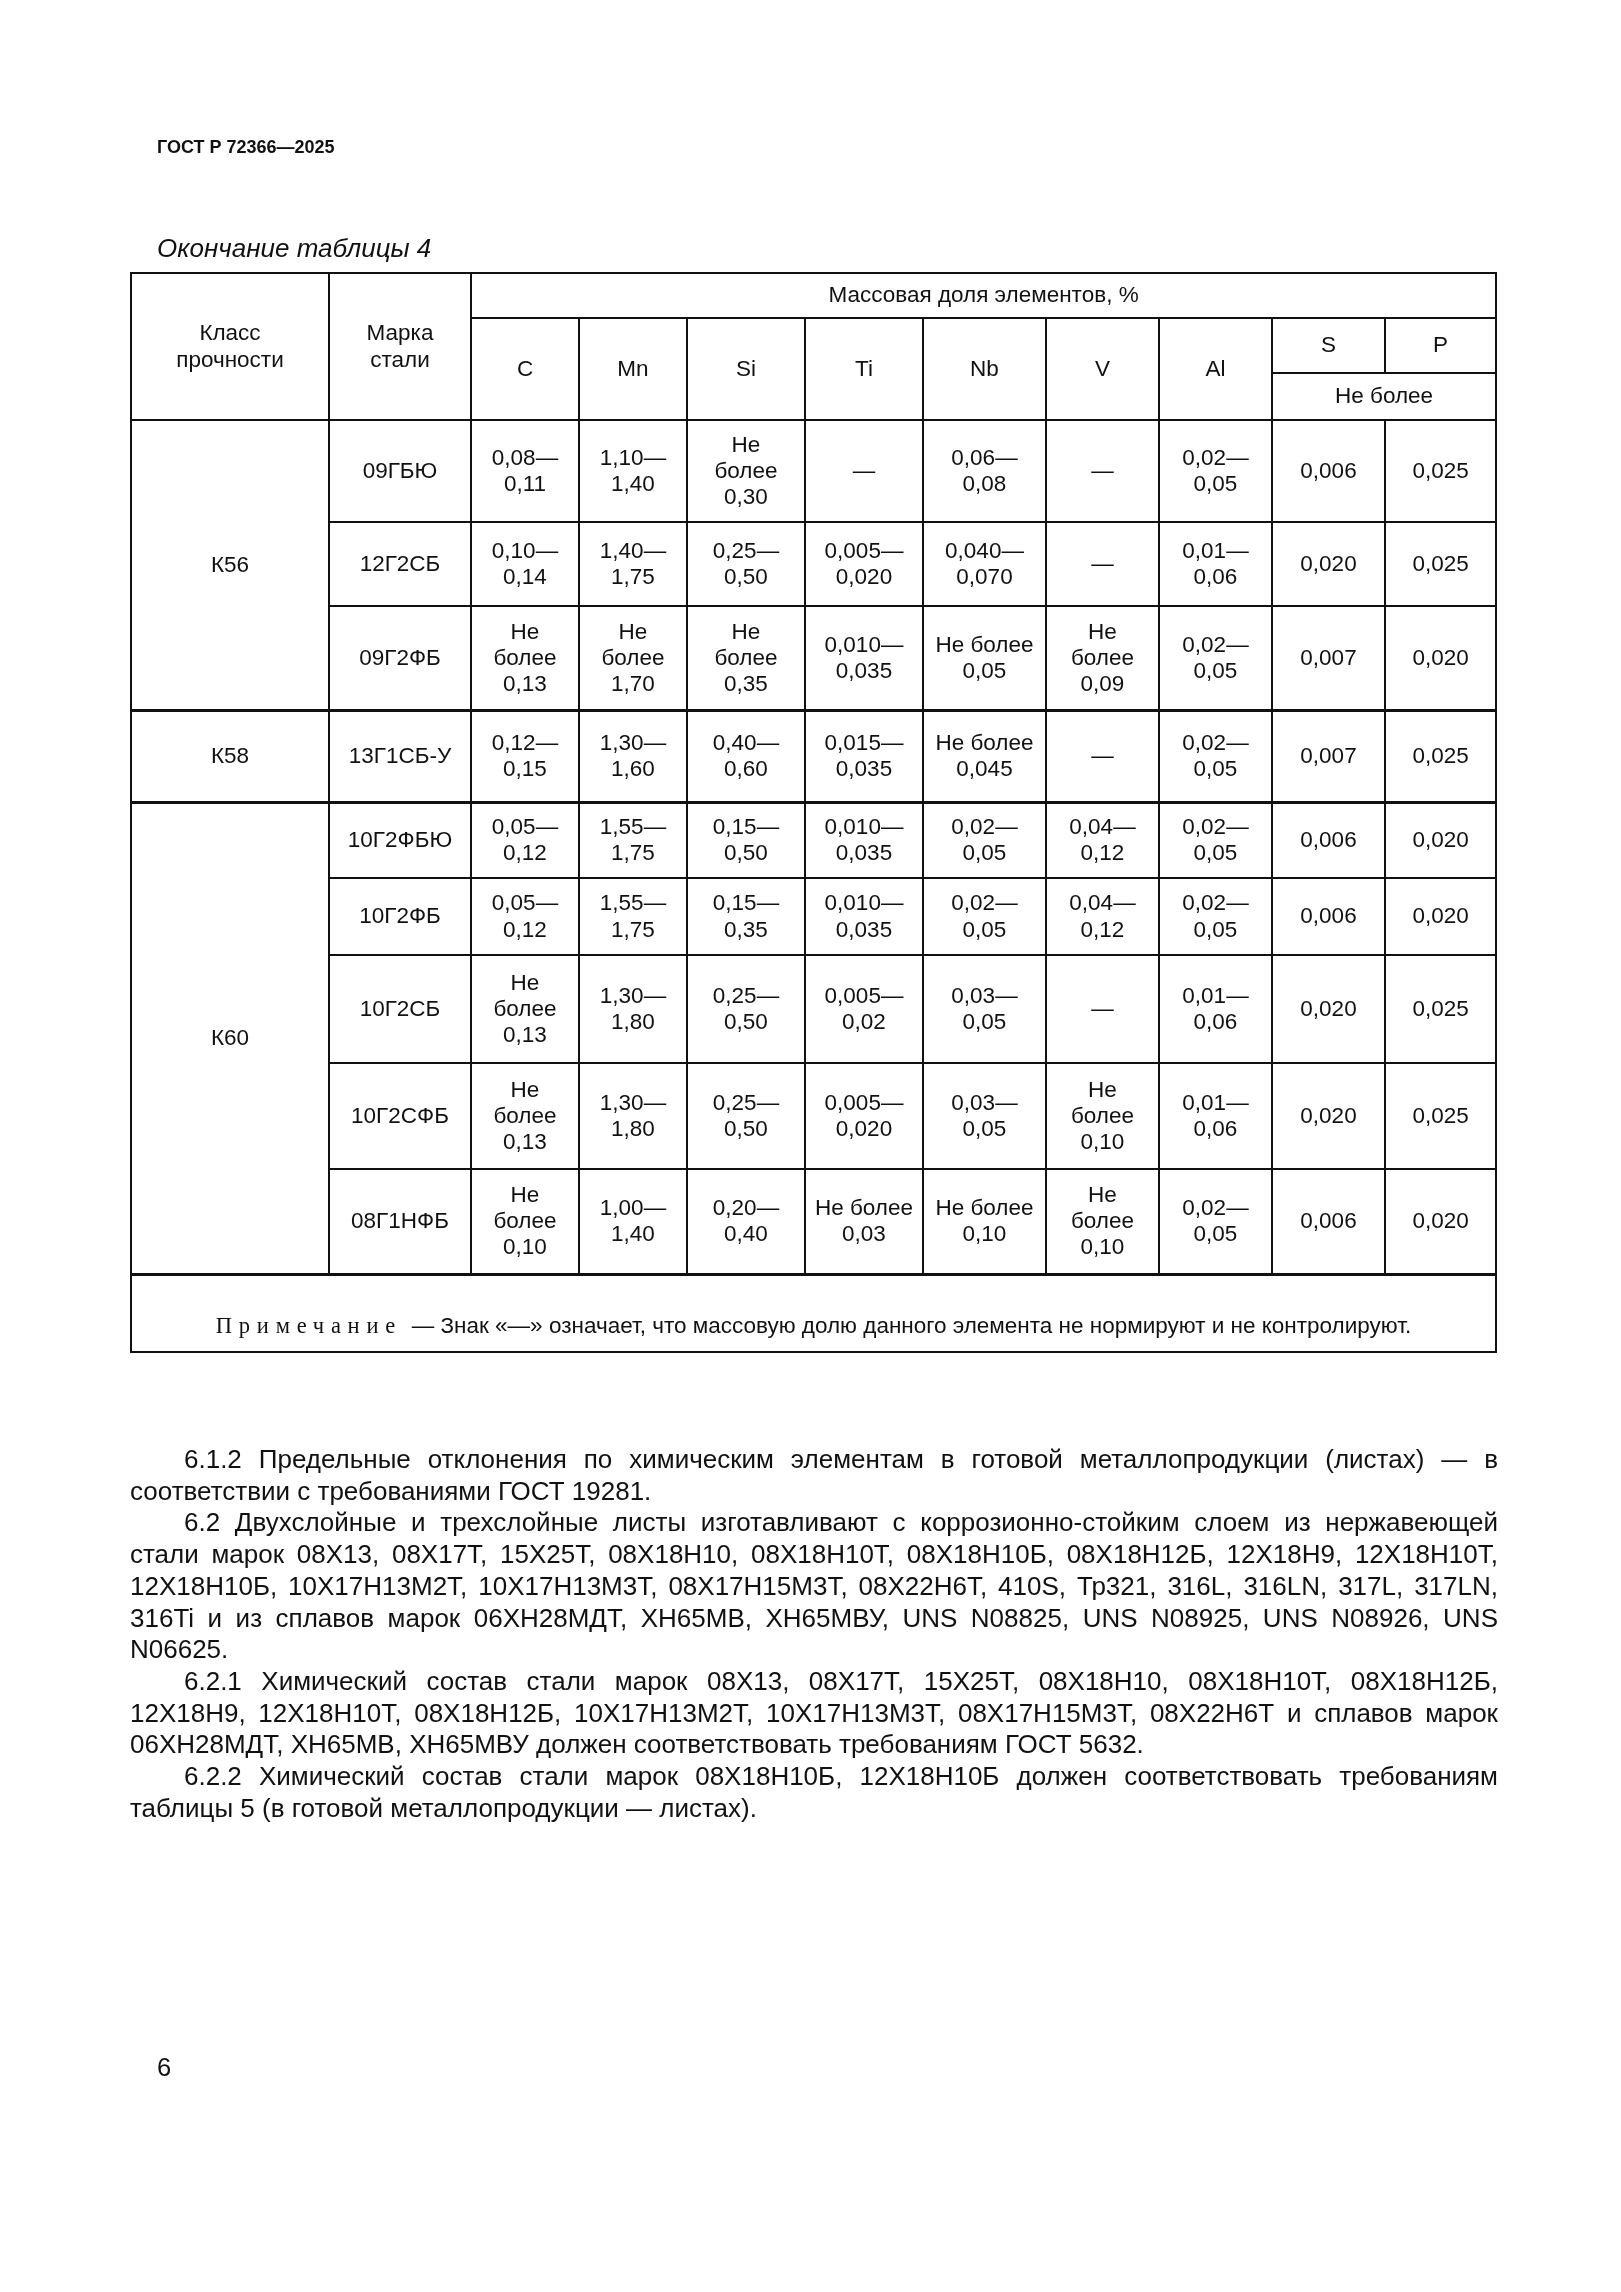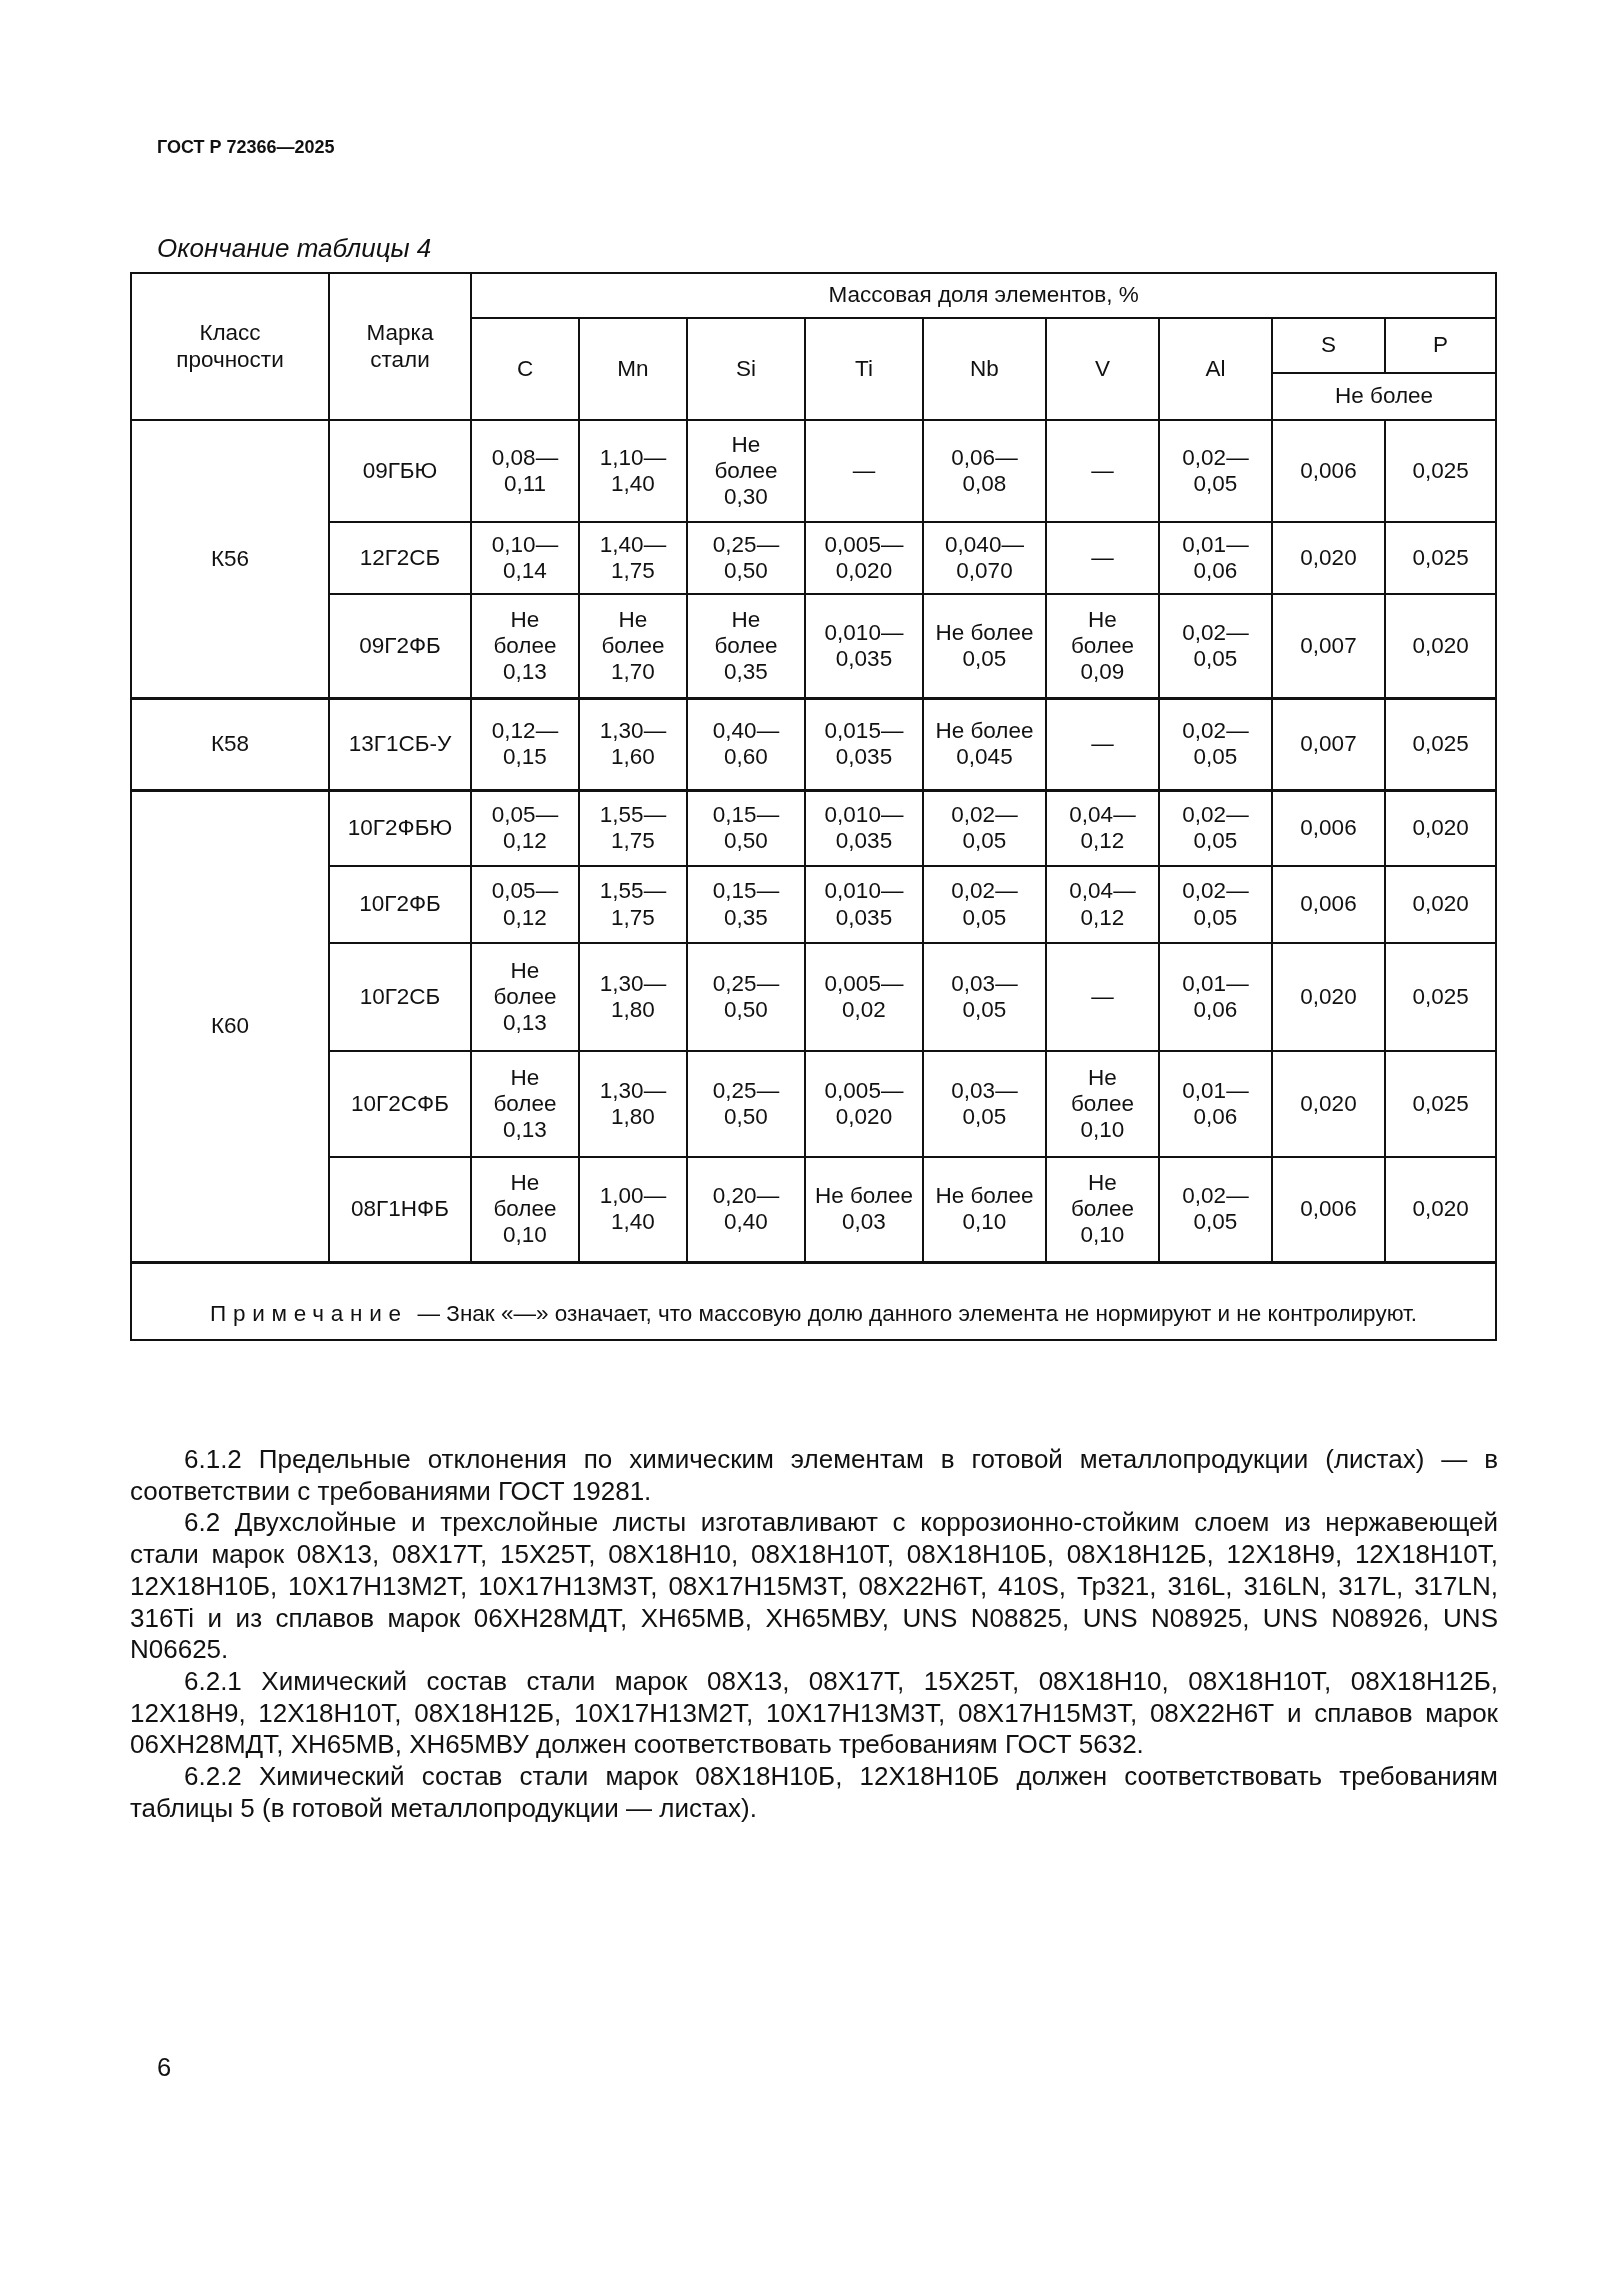--- a/index.html
+++ b/index.html
@@ -29,21 +29,21 @@
     white-space:pre-line;
     padding:3.9px 5.9px;
   }
   tr.sep td, tr.sep th { border-top:3.9px solid #111; }
   td.note-cell {
     text-align:left; white-space:normal;
     font-size:23.5px; line-height:1.4;
     padding:11.8px 15.7px 15.7px 15.7px;
     text-indent:54px;
   }
-  .note-label { letter-spacing:0.30em; margin-right:9.8px; }
+  .note-label { letter-spacing:0.30em; margin-right:9.8px;font-family:Liberation Serif, serif; }
   .paragraphs {
     position:absolute; left:130px; top:1444px; width:1368px;
   }
   .para {
     margin:0; font-size:26px; line-height:1.22;
     text-align:justify; text-indent:54px;
   }
   .page-number {
     position:absolute; left:157px; top:2053px; font-size:25.5px;
   }
@@ -104,21 +104,21 @@
 0,30</td>
       <td>—</td>
       <td>0,06—
 0,08</td>
       <td>—</td>
       <td>0,02—
 0,05</td>
       <td>0,006</td>
       <td>0,025</td>
     </tr>
-    <tr style="height:72px">
+    <tr style="height:84px">
       <td>12Г2СБ</td>
       <td>0,10—
 0,14</td>
       <td>1,40—
 1,75</td>
       <td>0,25—
 0,50</td>
       <td>0,005—
 0,020</td>
       <td>0,040—

